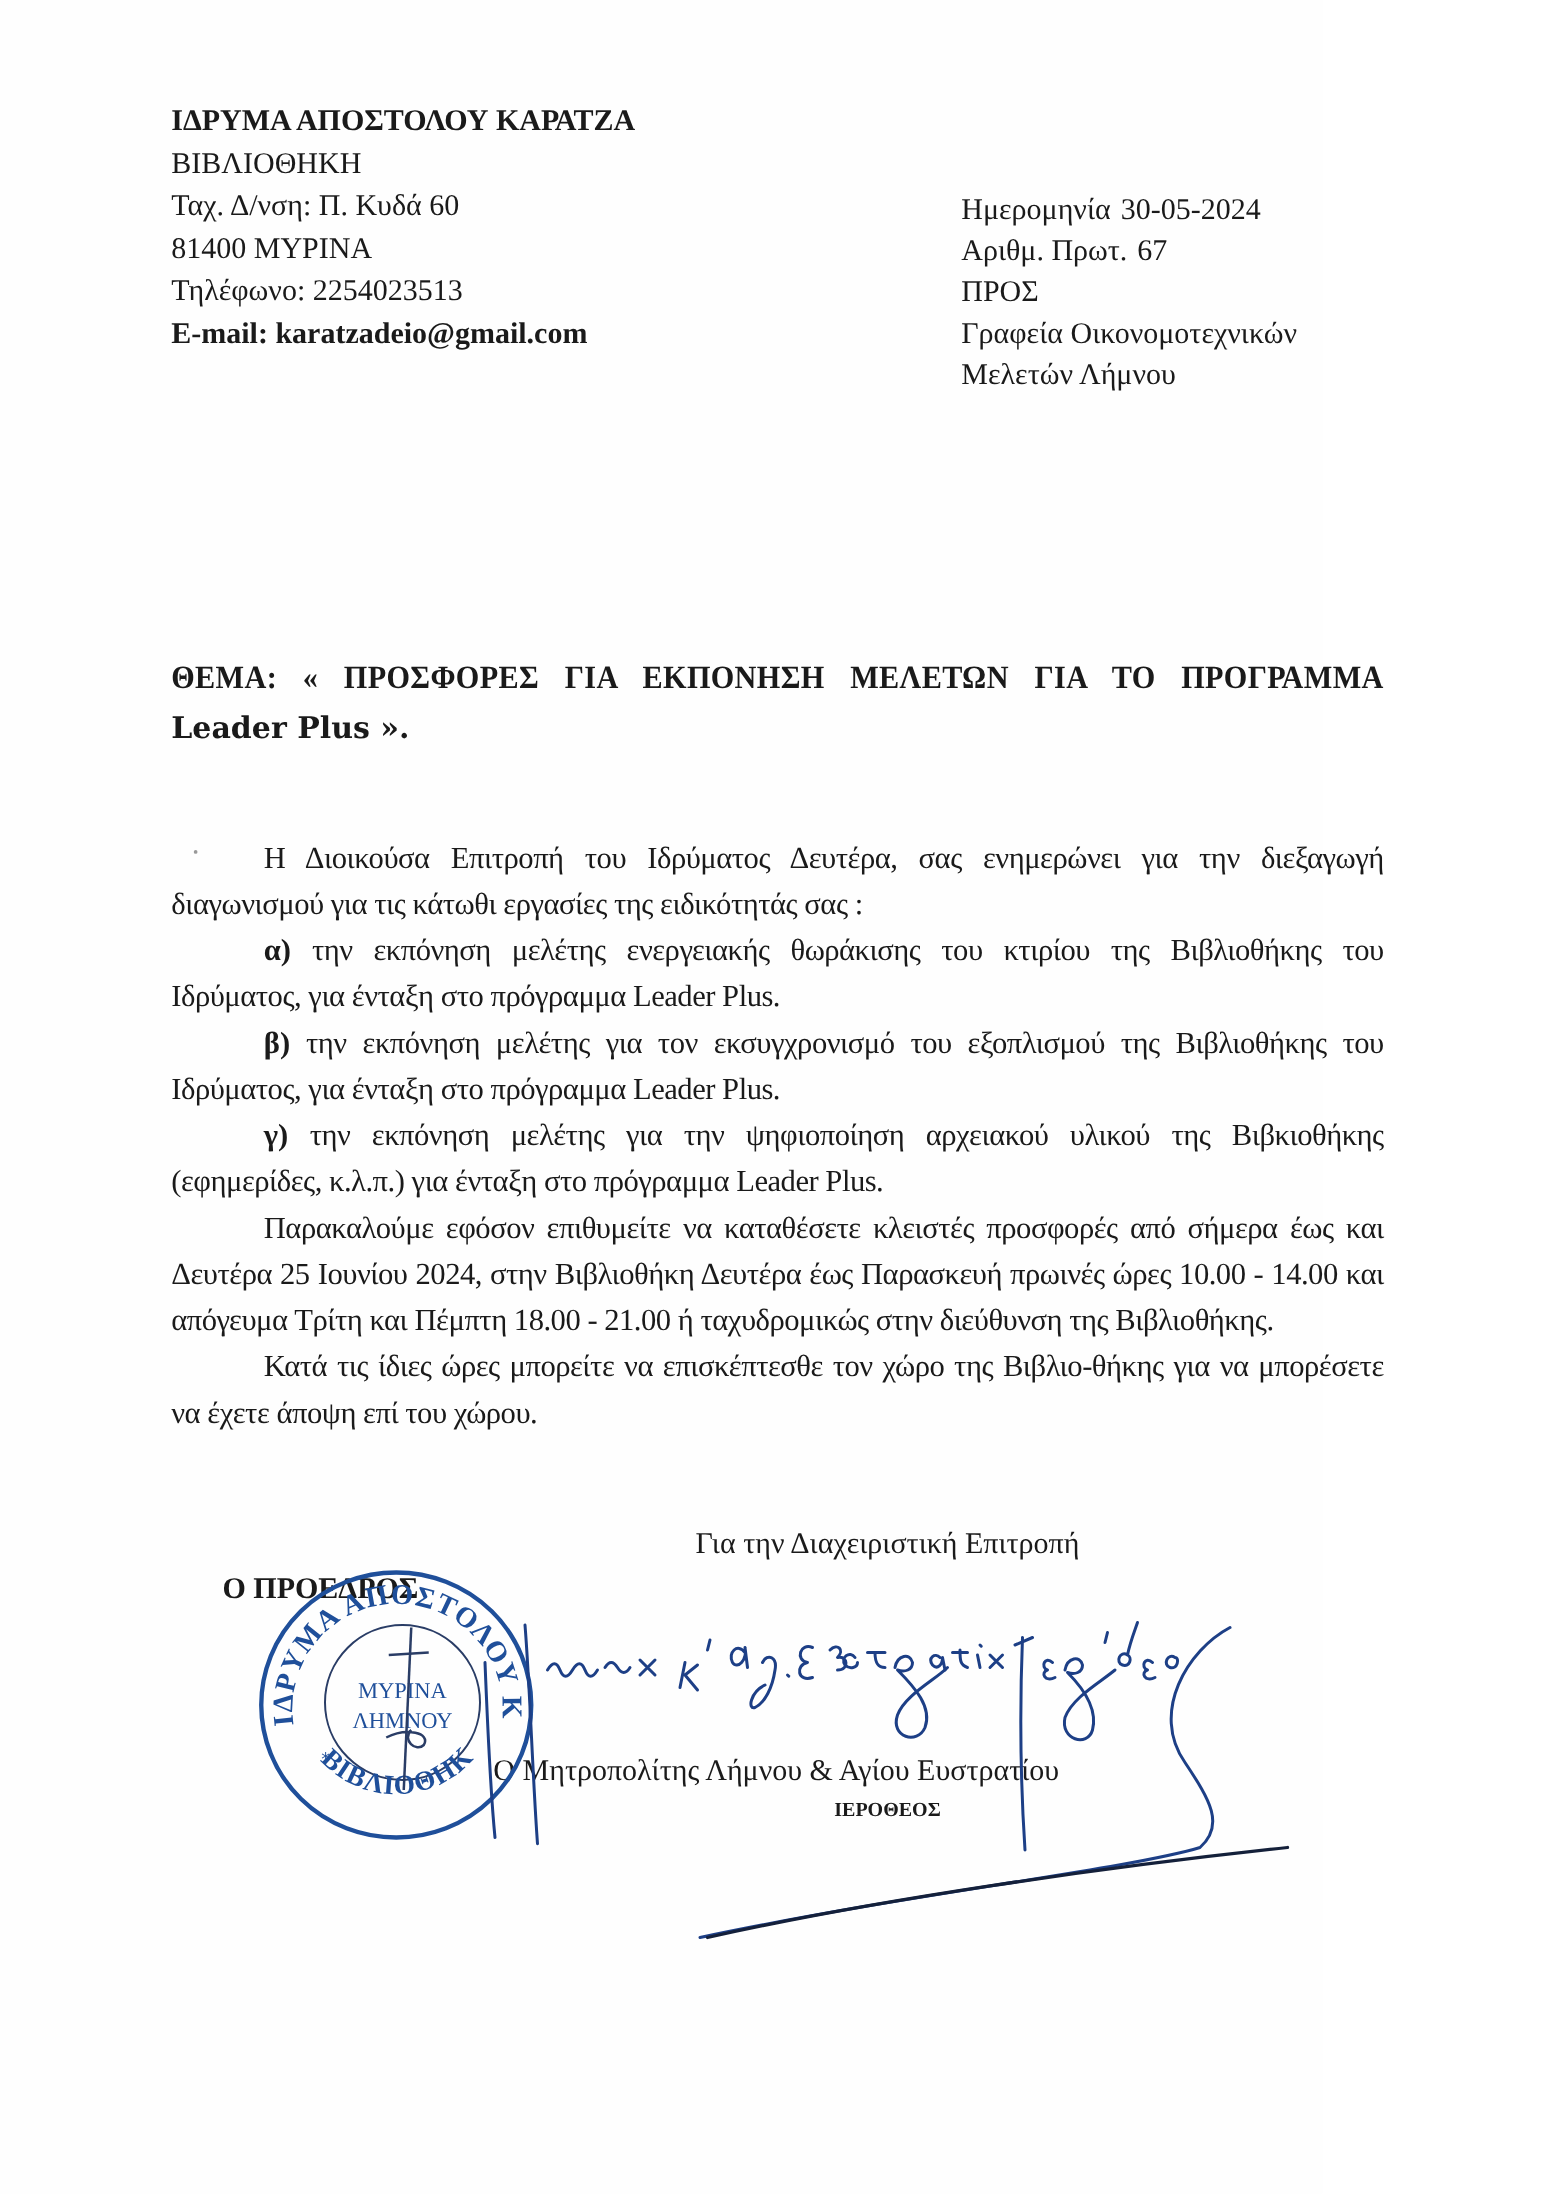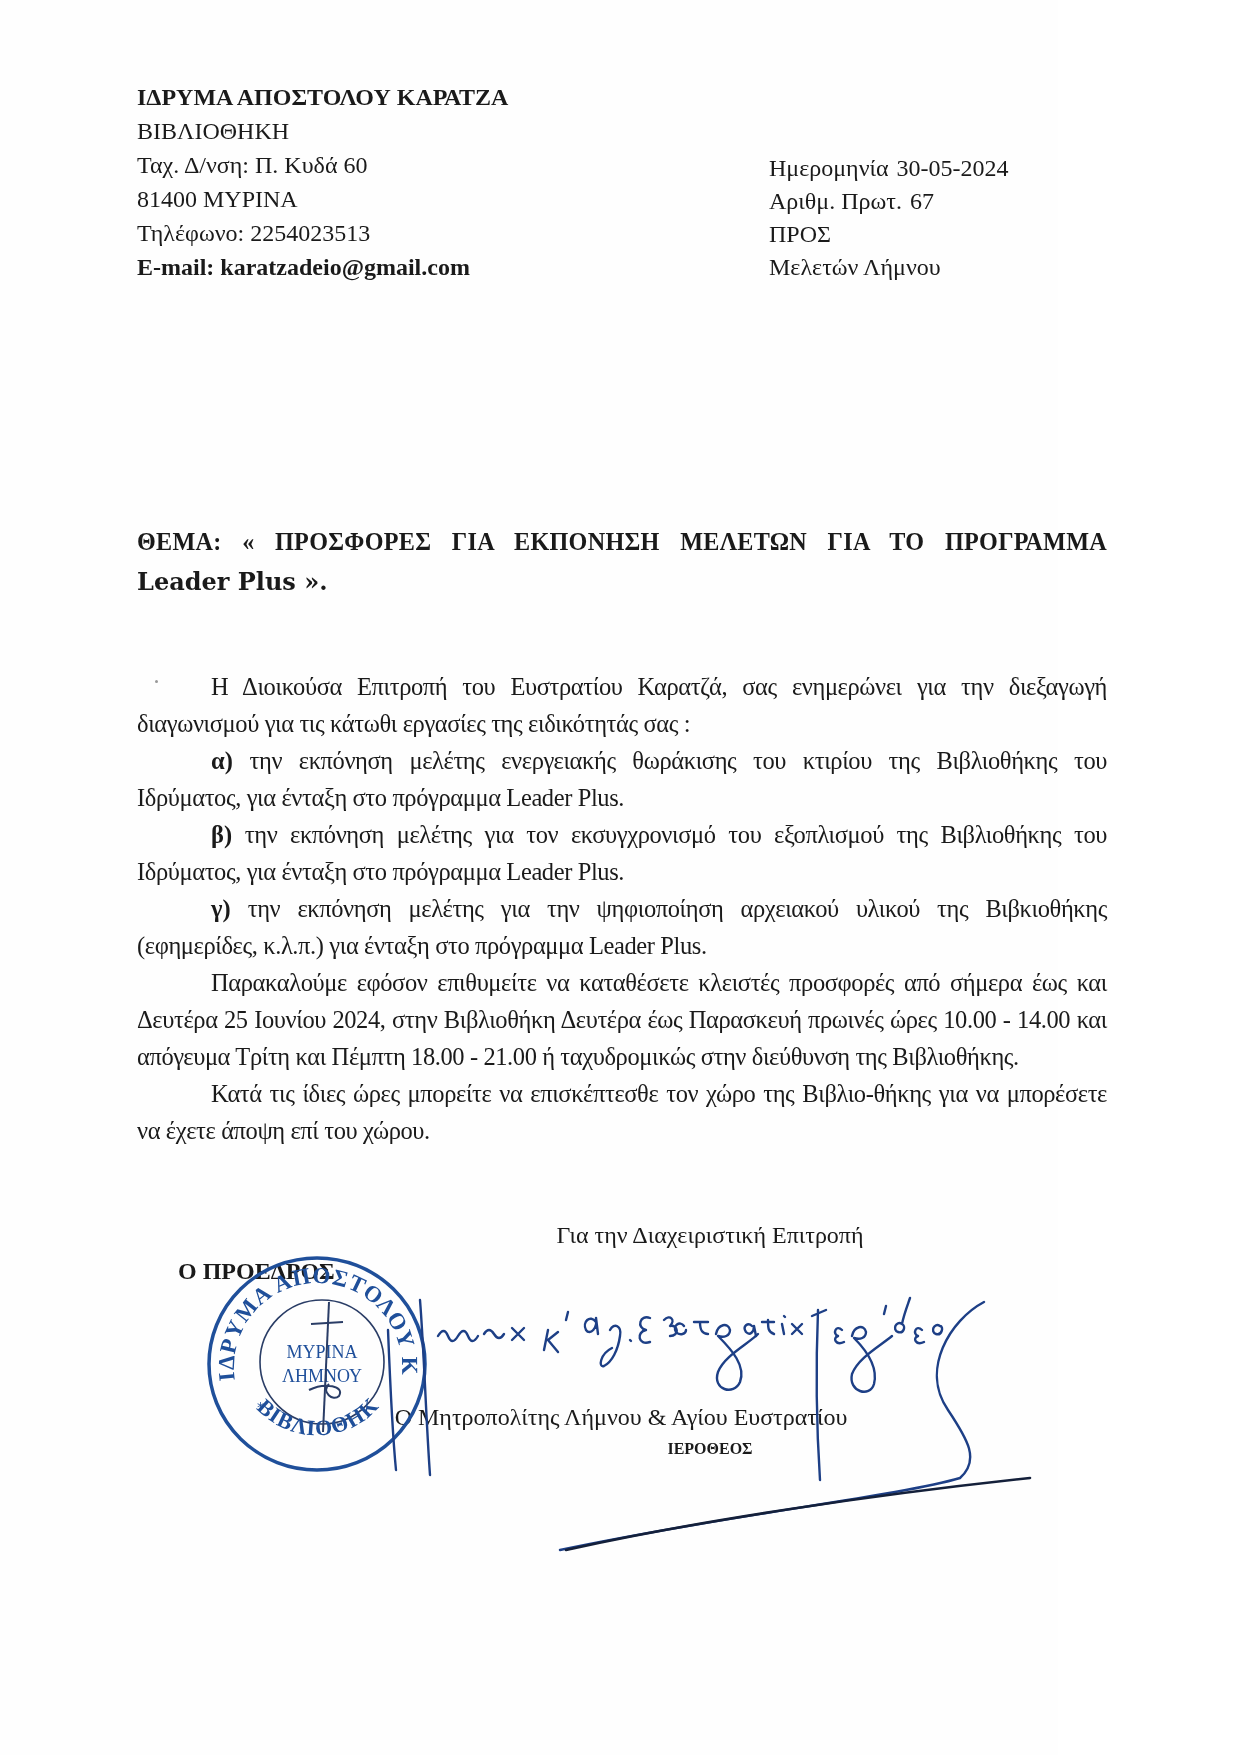--- a/index.html
+++ b/index.html
@@ -61,32 +61,33 @@
   </div>
 
   <div class="recipient">
     <span class="l">
       <span>Ημερομηνία</span><span class="gap"></span><span>30-05-2024</span>
     </span>
     <span class="l">
       <span>Αριθμ. Πρωτ.</span><span class="gap"></span><span>67</span>
     </span>
     <span class="l">ΠΡΟΣ</span>
+    <span class="l">Γραφεία Οικονομοτεχνικών</span>
     <span class="l">Μελετών Λήμνου</span>
   </div>
 
   <div class="subject">
     <span class="line1">ΘΕΜΑ: « ΠΡΟΣΦΟΡΕΣ ΓΙΑ ΕΚΠΟΝΗΣΗ ΜΕΛΕΤΩΝ ΓΙΑ ΤΟ ΠΡΟΓΡΑΜΜΑ</span>
     <span class="line2">Leader Plus ».</span>
   </div>
 
   <div class="bullet-dot"></div>
 
   <div class="body">
-    <p class="cond">Η Διοικούσα Επιτροπή του Ευστρατίου Καρατζά, σας ενημερώνει για την διεξαγωγή διαγωνισμού για τις κάτωθι εργασίες της ειδικότητάς σας :</p>
+    <p class="cond">Η Διοικούσα Επιτροπή του Ιδρύματος Δευτέρα, σας ενημερώνει για την διεξαγωγή διαγωνισμού για τις κάτωθι εργασίες της ειδικότητάς σας :</p>
     <p><b>α)</b><span class="cond"> την εκπόνηση μελέτης ενεργειακής θωράκισης του κτιρίου της Βιβλιοθήκης του Ιδρύματος, για ένταξη στο πρόγραμμα Leader Plus.</span></p>
     <p><b>β)</b><span class="cond"> την εκπόνηση μελέτης για τον εκσυγχρονισμό  του εξοπλισμού της Βιβλιοθήκης του Ιδρύματος, για ένταξη στο πρόγραμμα Leader Plus.</span></p>
     <p><b>γ)</b><span class="cond"> την εκπόνηση μελέτης για την ψηφιοποίηση αρχειακού υλικού της Βιβκιοθήκης (εφημερίδες, κ.λ.π.) για ένταξη στο πρόγραμμα Leader Plus.</span></p>
     <p class="cond">Παρακαλούμε εφόσον επιθυμείτε να καταθέσετε κλειστές προσφορές από σήμερα έως και Δευτέρα 25 Ιουνίου 2024, στην Βιβλιοθήκη Δευτέρα έως Παρασκευή πρωινές ώρες 10.00 - 14.00 και απόγευμα Τρίτη και Πέμπτη 18.00 -  21.00 ή ταχυδρομικώς στην διεύθυνση της Βιβλιοθήκης.</p>
     <p class="cond">Κατά τις ίδιες ώρες μπορείτε να επισκέπτεσθε τον χώρο της Βιβλιο-θήκης για να μπορέσετε να έχετε άποψη επί του χώρου.</p>
   </div>
 
   <div class="sig-for">Για την Διαχειριστική Επιτροπή</div>
   <div class="sig-title">Ο ΠΡΟΕΔΡΟΣ</div>
   <div class="sig-role">Ο Μητροπολίτης Λήμνου  &amp; Αγίου Ευστρατίου</div>

